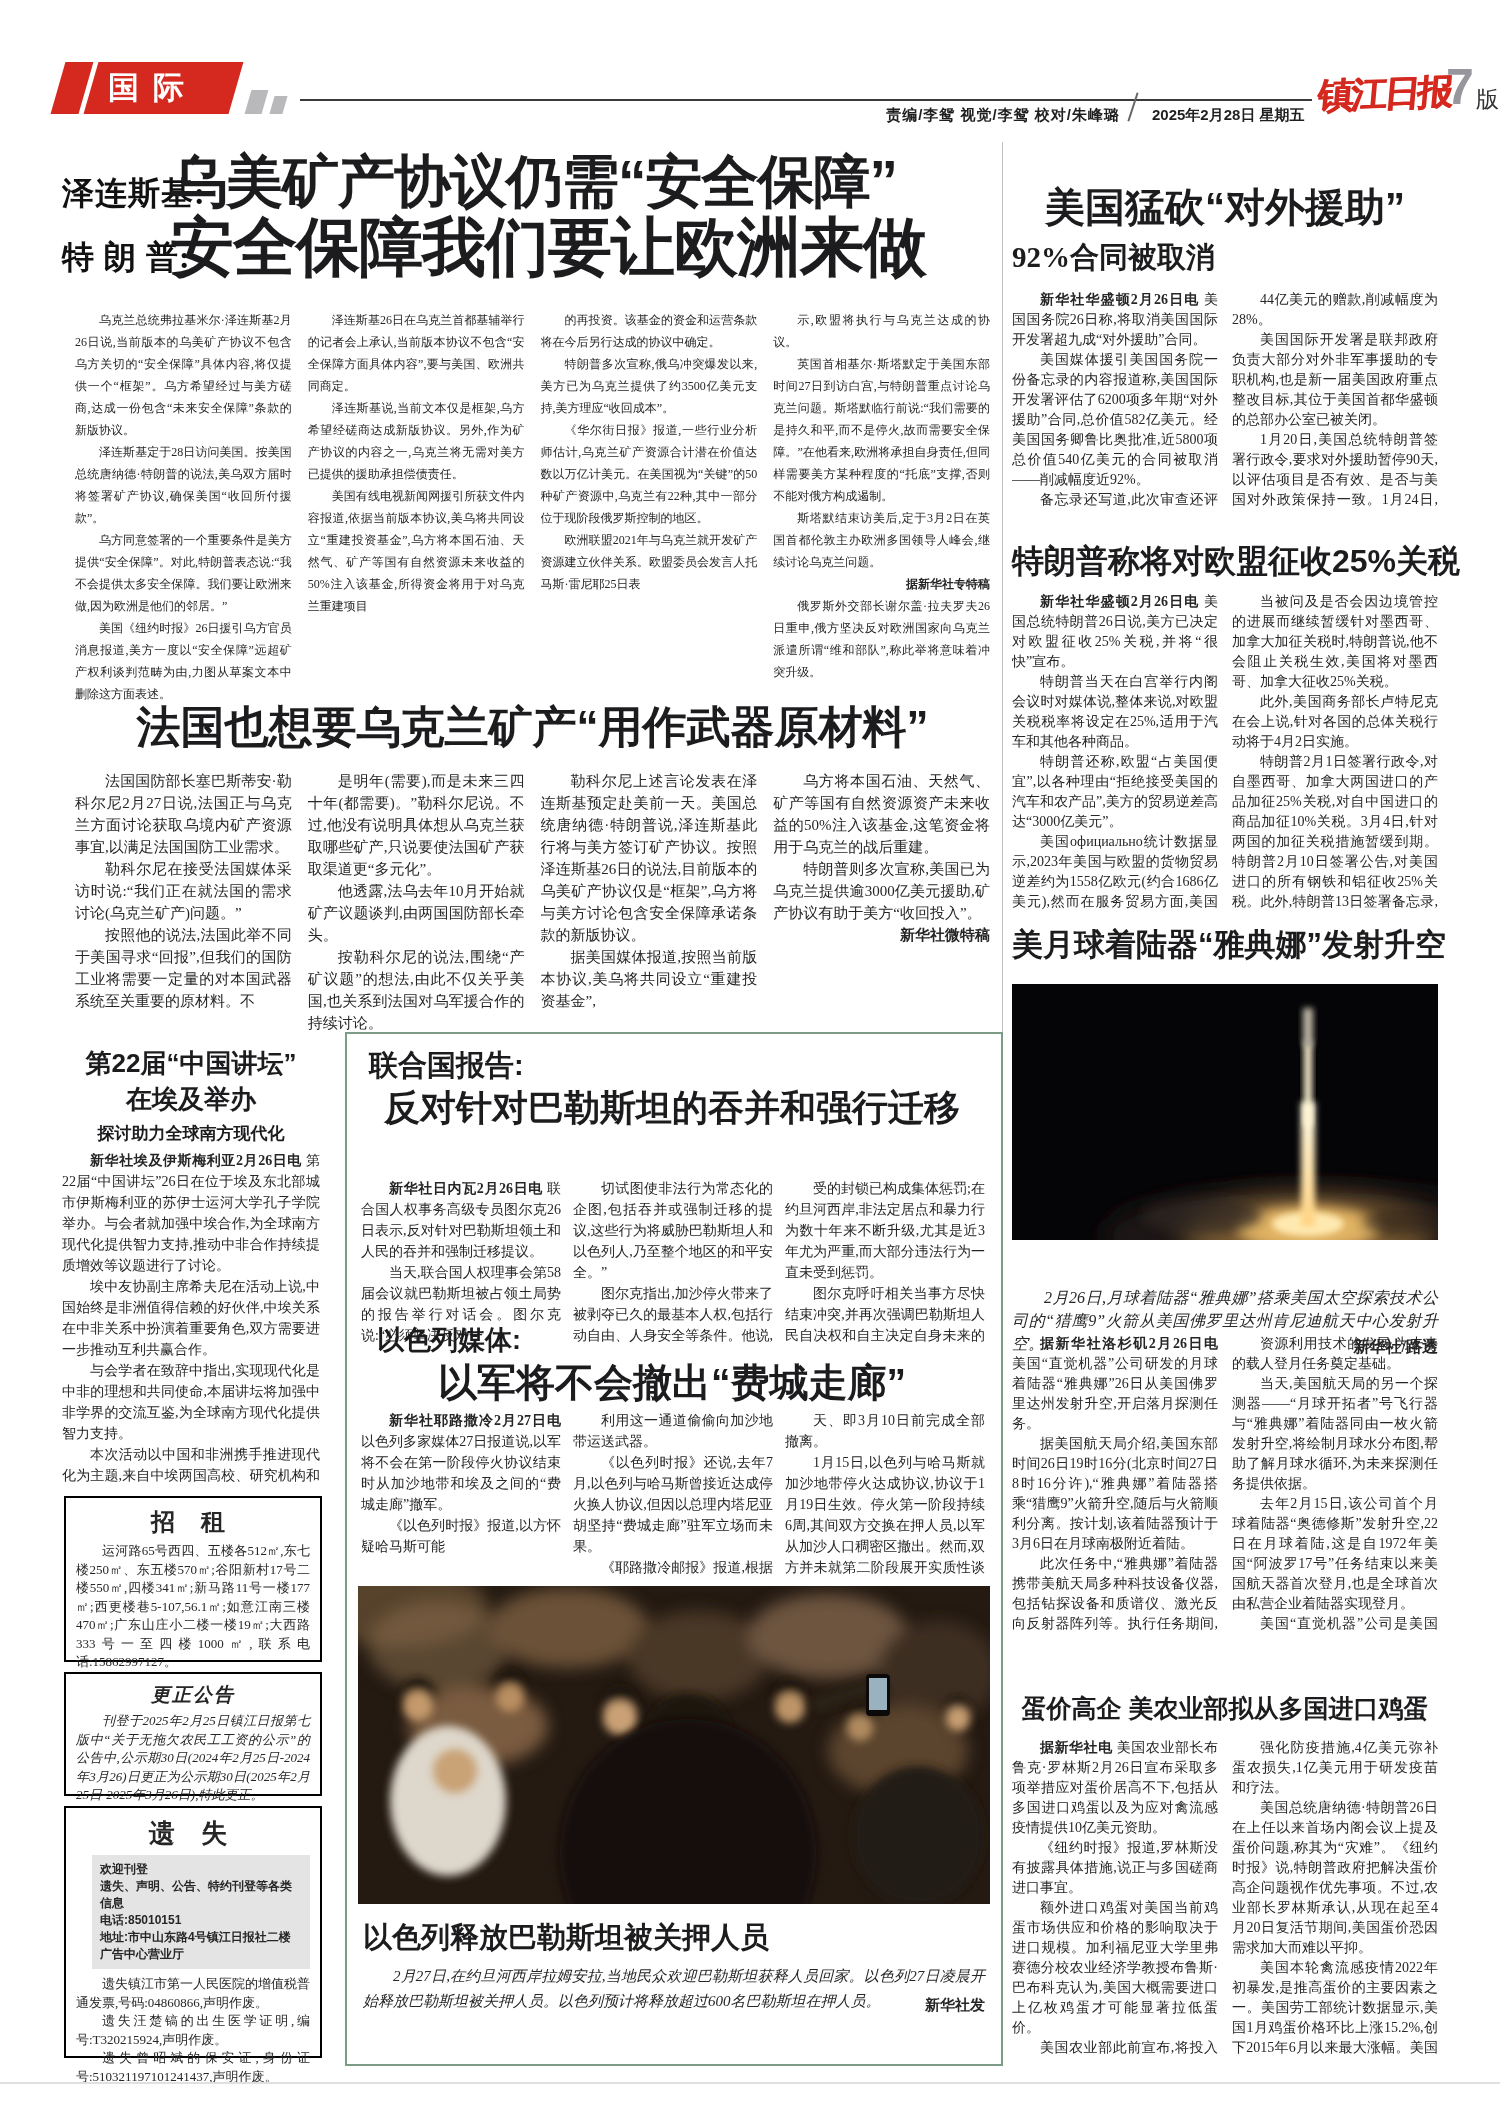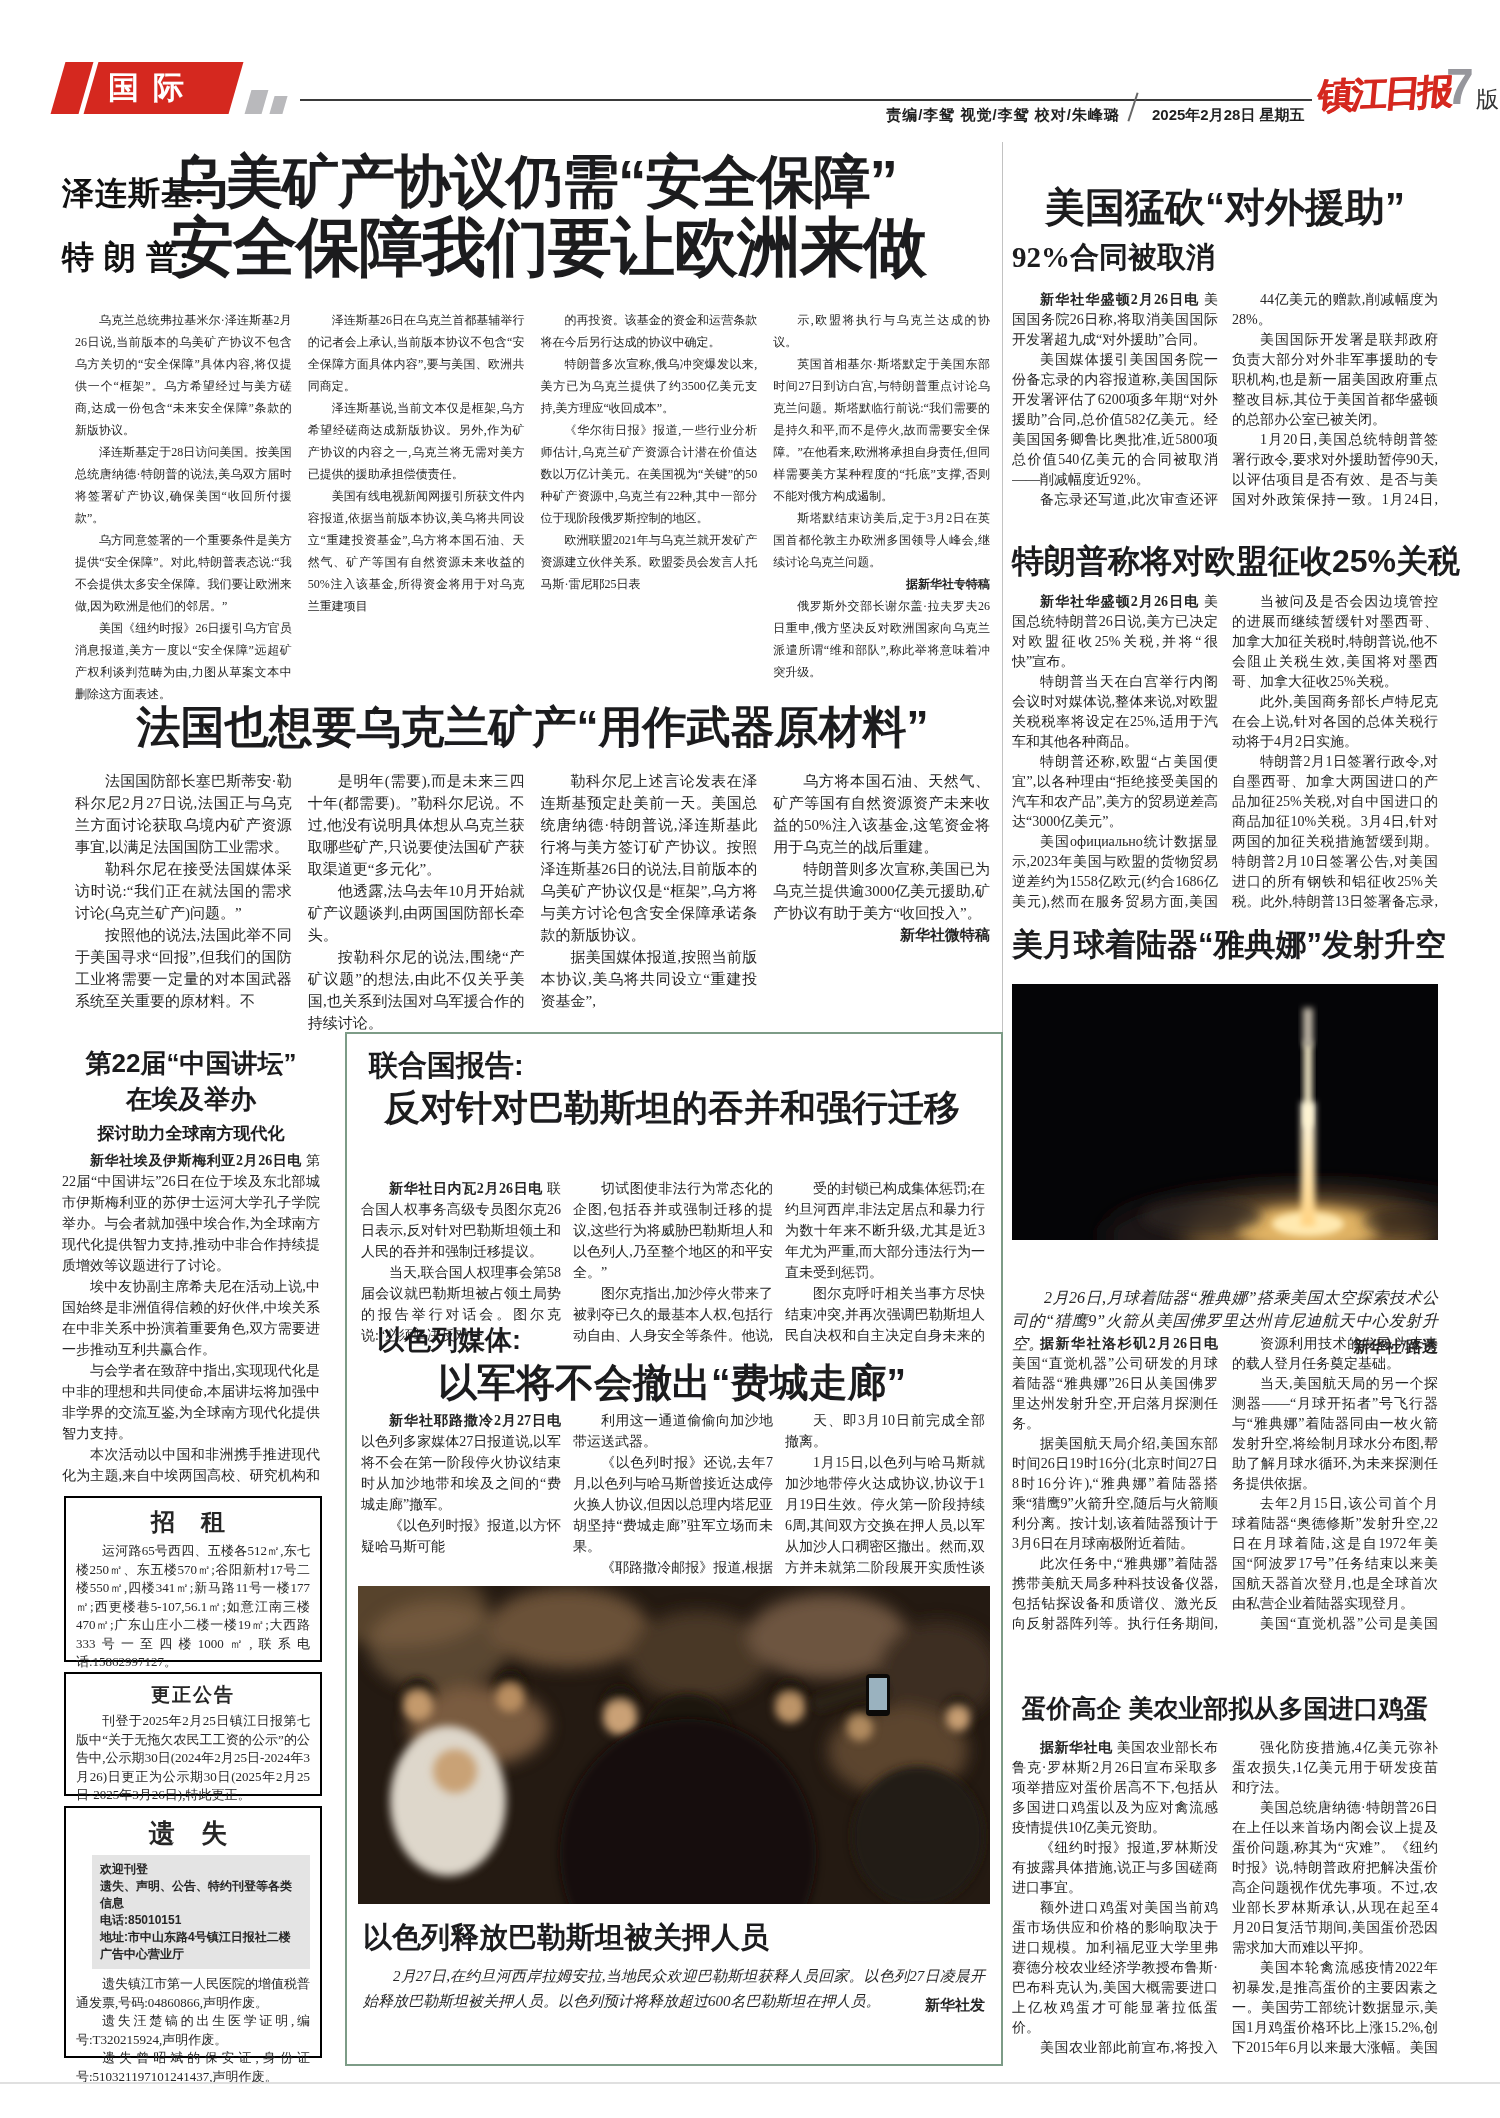--- a/index.html
+++ b/index.html
@@ -234,21 +234,21 @@
       <p>与会学者在致辞中指出,实现现代化是中非的理想和共同使命,本届讲坛将加强中非学界的交流互鉴,为全球南方现代化提供智力支持。</p>
       <p>本次活动以中国和非洲携手推进现代化为主题,来自中埃两国高校、研究机构和埃中友协的200余人出席。</p>
     </div>
 
   <div class="abs adbox" style="left:64px;top:1496px;width:258px;height:166px;">
     <div class="adtitle">招  租</div>
     <div class="adtext">
         <p>运河路65号西四、五楼各512㎡,东七楼250㎡、东五楼570㎡;谷阳新村17号二楼550㎡,四楼341㎡;新马路11号一楼177㎡;西更楼巷5-107,56.1㎡;如意江南三楼470㎡;广东山庄小二楼一楼19㎡;大西路333号一至四楼1000㎡,联系电话:15862997127。</p>
       </div>
   </div>
-  <div class="abs adbox" style="left:64px;top:1672px;width:258px;height:124px;">
+  <div class="abs adbox" style="left:64px;top:1672px;width:258px;height:124px;font-style:italic;">
     <div class="adtitle" style="font-size:19px;letter-spacing:2px;">更正公告</div>
     <div class="adtext">
         <p>刊登于2025年2月25日镇江日报第七版中“关于无拖欠农民工工资的公示”的公告中,公示期30日(2024年2月25日-2024年3月26)日更正为公示期30日(2025年2月25日-2025年3月26日),特此更正。</p>
       </div>
   </div>
   <div class="abs adbox" style="left:64px;top:1806px;width:258px;height:252px;">
     <div class="adtitle" style="font-size:26px;">遗  失</div>
     <div class="lost-info">
         <p>欢迎刊登</p>
         <p>遗失、声明、公告、特约刊登等各类信息</p>

